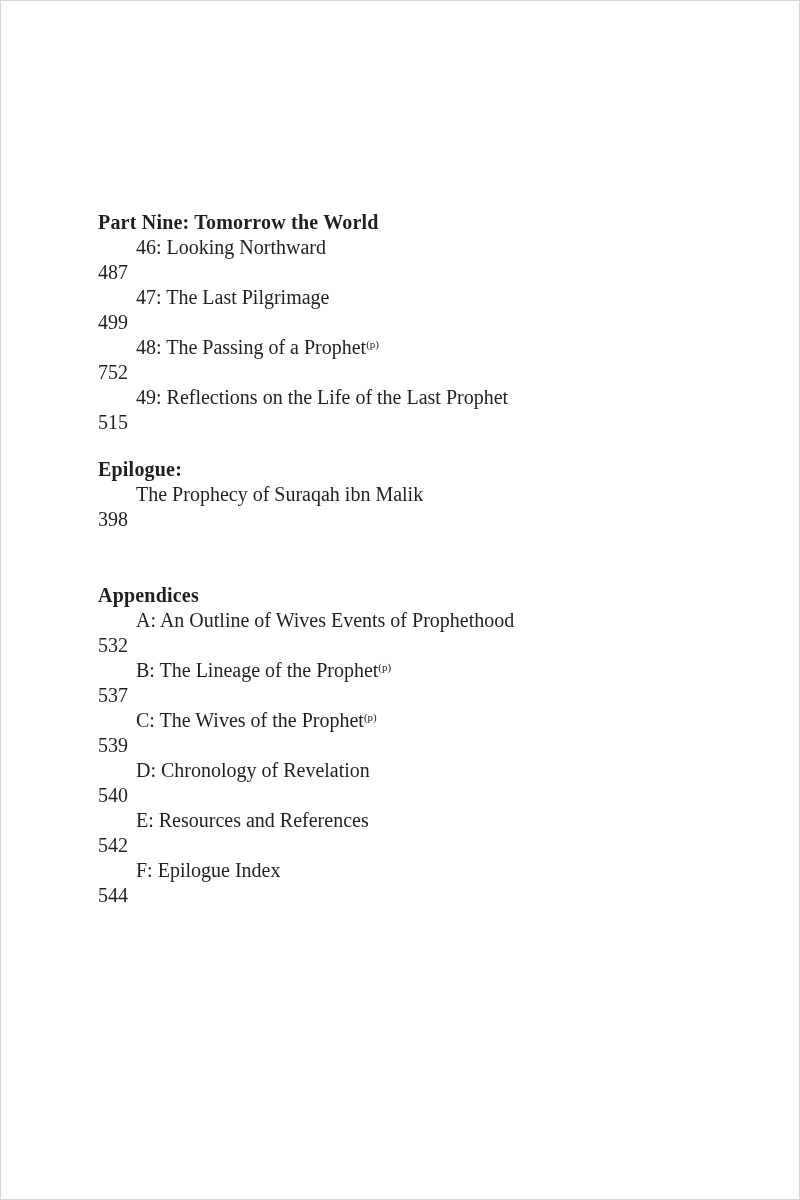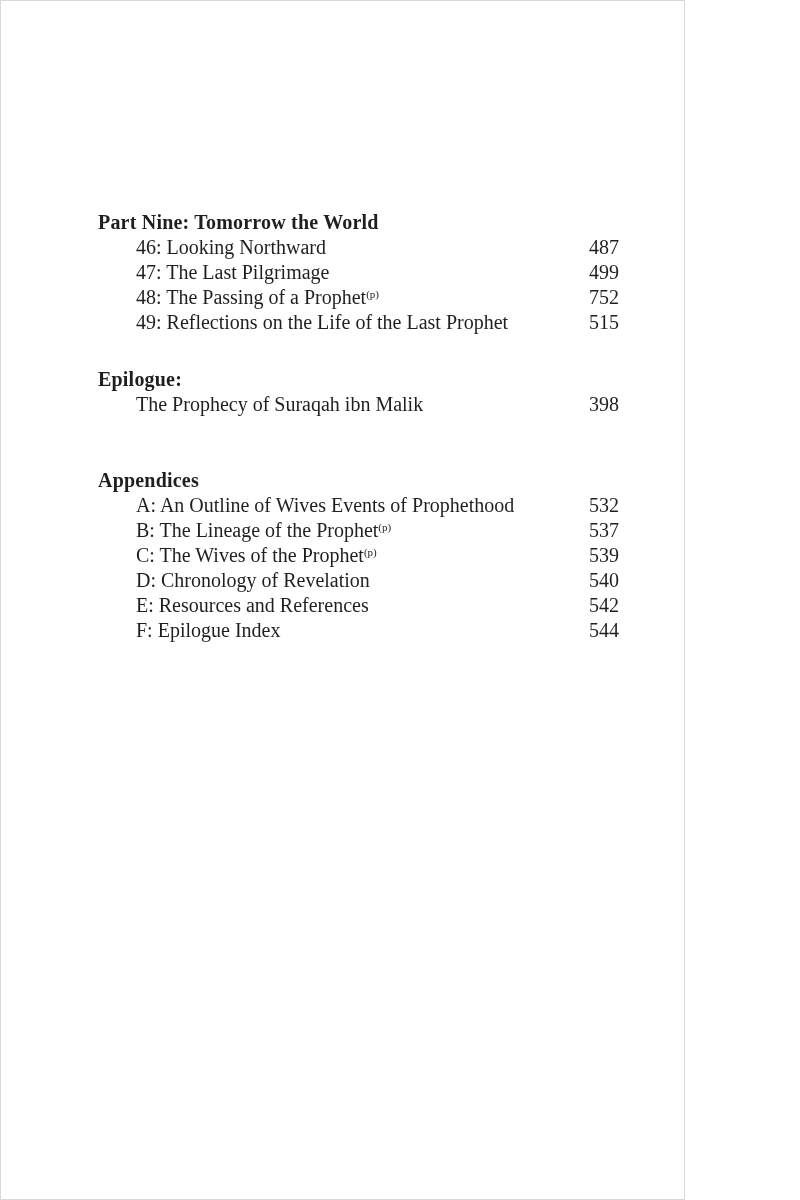--- a/index.html
+++ b/index.html
@@ -9,48 +9,49 @@
   }
   html,body{margin:0;padding:0;}
   body{
     width:800px;height:1200px;
     background:#fff;
     font-family:"Liberation Serif","DejaVu Serif",serif;
   }
   .page{
     box-sizing:border-box;
     position:relative;
-    width:685px;height:1200px;
+    width:800px;height:1200px;
     background:var(--page-bg);
     border:1px solid var(--border-color);
     overflow:hidden;
   }
   .toc{
     position:absolute;
     left:97px;
     top:209px;
     width:541px;
     color:var(--text-color);
     font-size:20px;
     line-height:25px;
   }
   .toc-section{margin:0;}
-  .toc-section + .toc-section{margin-top:32px;}
+  .toc-section + .toc-section{margin-top:22px;}
   .toc-section:last-child{margin-top:51px;}
   .toc-heading{
     margin:0;
     font-size:20px;
     font-weight:bold;
     line-height:25px;
     letter-spacing:0.2px;
   }
   .toc-entry{
     display:flex;
     align-items:baseline;
     line-height:25px;
+    flex-direction:column;
   }
   .entry-label{
     flex:1;
     padding-left:38px;
     white-space:nowrap;
     overflow:hidden;
   }
   .entry-sup{
     font-size:11px;
     line-height:0;

